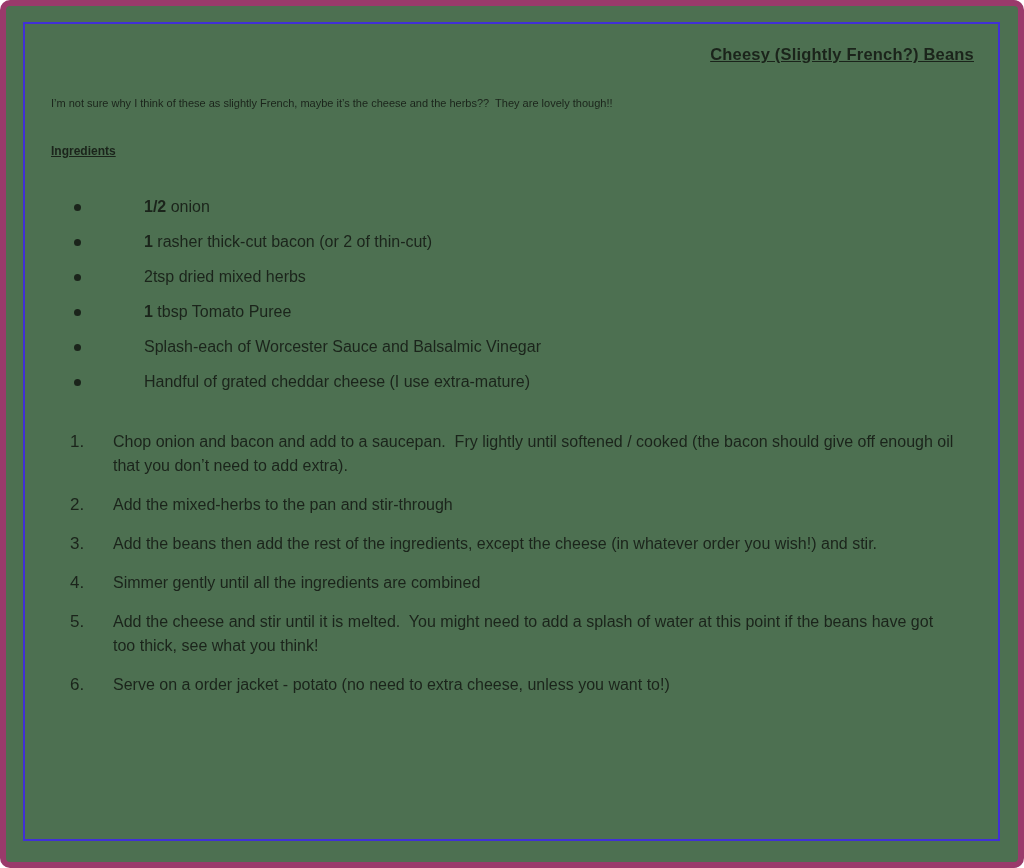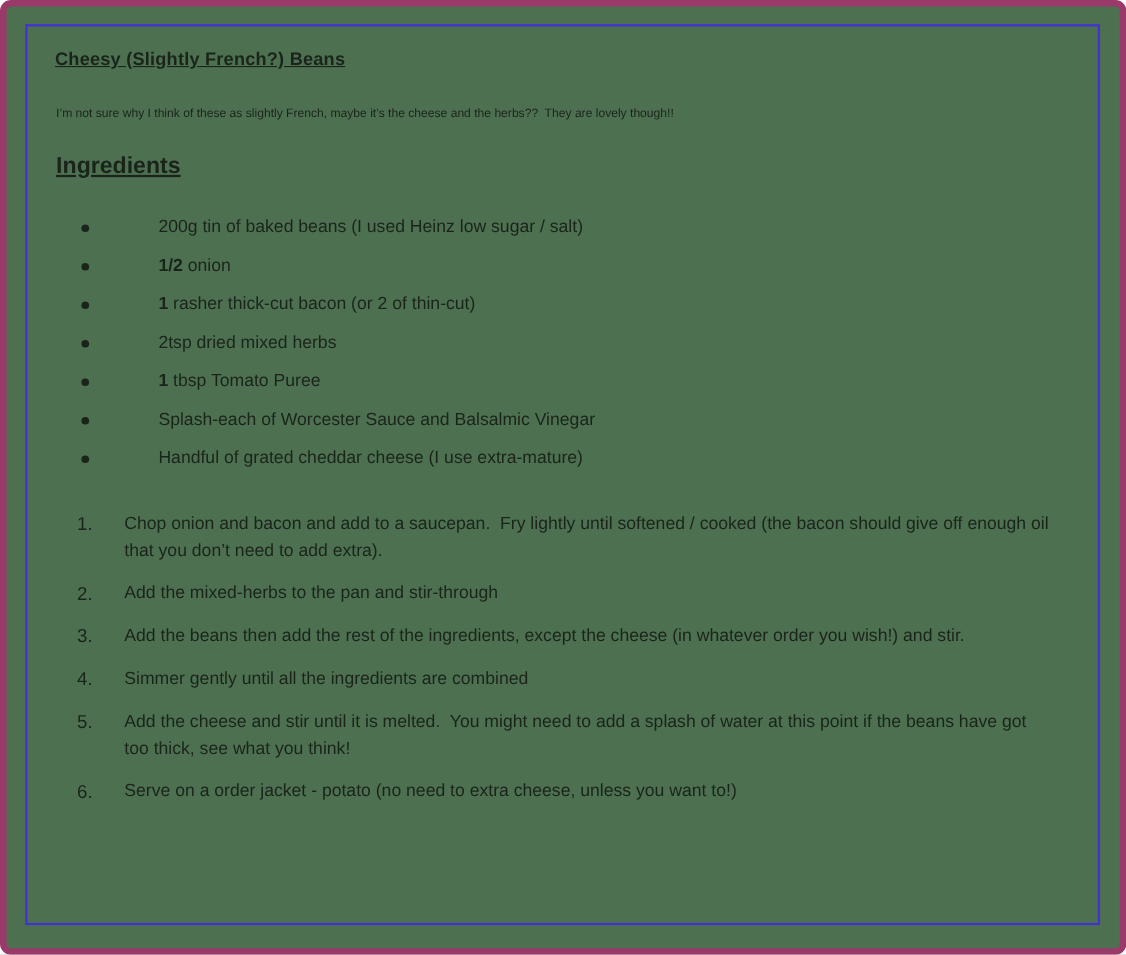--- a/index.html
+++ b/index.html
@@ -15,28 +15,28 @@
     position:absolute;inset:0;border:6px solid var(--outer);
     border-radius:10px;background:var(--bg);
   }
   .inner-border{
     position:absolute;left:23px;top:22px;right:24px;bottom:27px;
     border:2px solid var(--inner);
     padding:19px 24px 10px 25px;
     overflow:hidden;
   }
   .title{
-    text-align:left;font-weight:bold;font-size:16.5px;line-height:22px;
+    text-align:right;font-weight:bold;font-size:16.5px;line-height:22px;
     text-decoration:underline;letter-spacing:.2px;white-space:pre-wrap;
   }
   .intro{
     margin:27px 0 0 1px;font-size:11px;line-height:22px;white-space:pre-wrap;
   }
   .section-heading{
-    margin:26px 0 0 1px;font-size:21px;line-height:22px;font-weight:bold;
+    margin:26px 0 0 1px;font-size:12px;line-height:22px;font-weight:bold;
     text-decoration:underline;
   }
   ul.ingredients{
     list-style:none;margin:34px 0 0 0;padding:0;
   }
   ul.ingredients li{
     display:flex;align-items:flex-start;
     font-size:16px;line-height:22px;margin-bottom:13px;
   }
   .bullet-dot{
@@ -66,24 +66,20 @@
 
 <div class="inner-border">
 
   <div class="title">Cheesy (Slightly French?) Beans</div>
 
   <p class="intro">I’m not sure why I think of these as slightly French, maybe it’s the cheese and the herbs??  They are lovely though!!</p>
 
   <div class="section-heading">Ingredients</div>
 
   <ul class="ingredients">
-    <li>
-      <span class="bullet-dot"></span>
-      <span><span class="b"></span><span class="item-text">200g tin of baked beans (I used Heinz low sugar / salt)</span></span>
-    </li>
     <li>
       <span class="bullet-dot"></span>
       <span><span class="b">1/2</span><span class="item-text"> onion</span></span>
     </li>
     <li>
       <span class="bullet-dot"></span>
       <span><span class="b">1</span><span class="item-text"> rasher thick-cut bacon (or 2 of thin-cut)</span></span>
     </li>
     <li>
       <span class="bullet-dot"></span>

